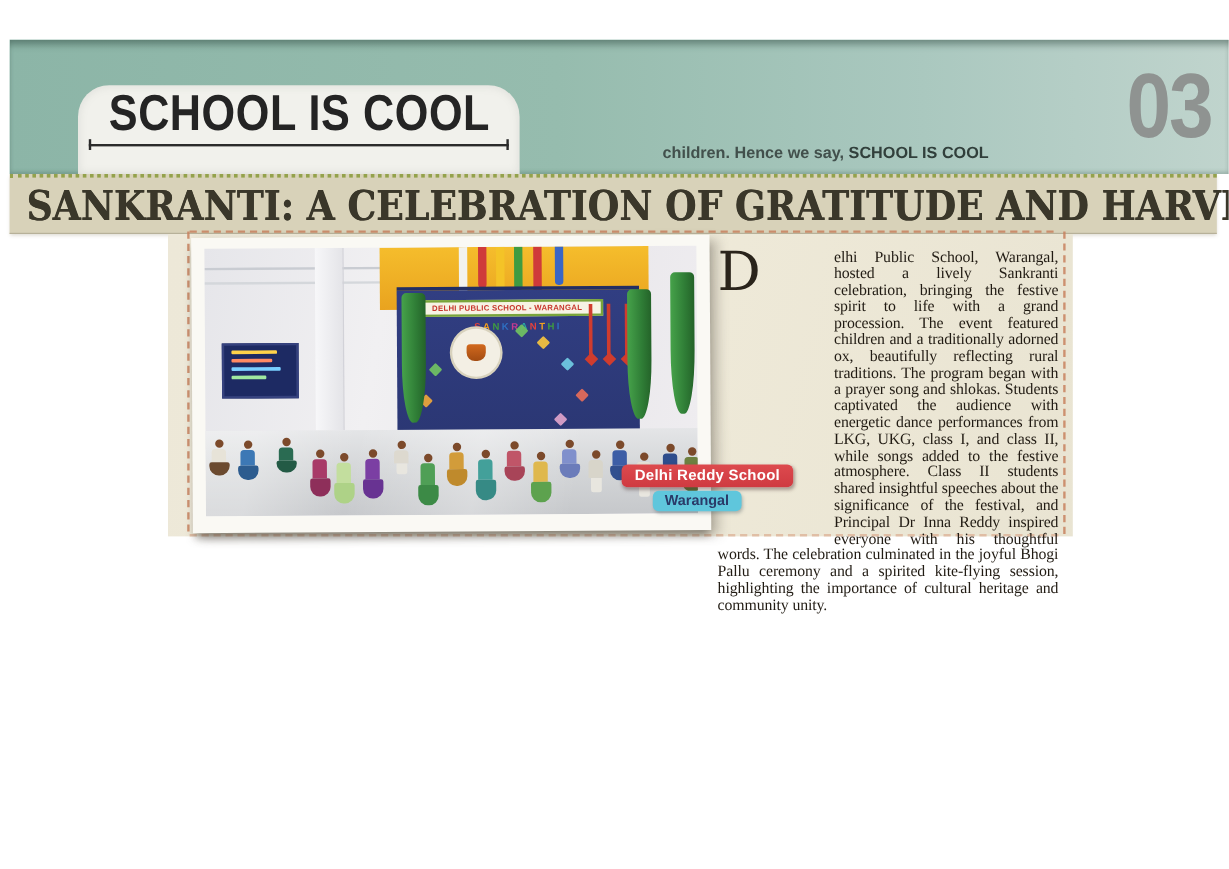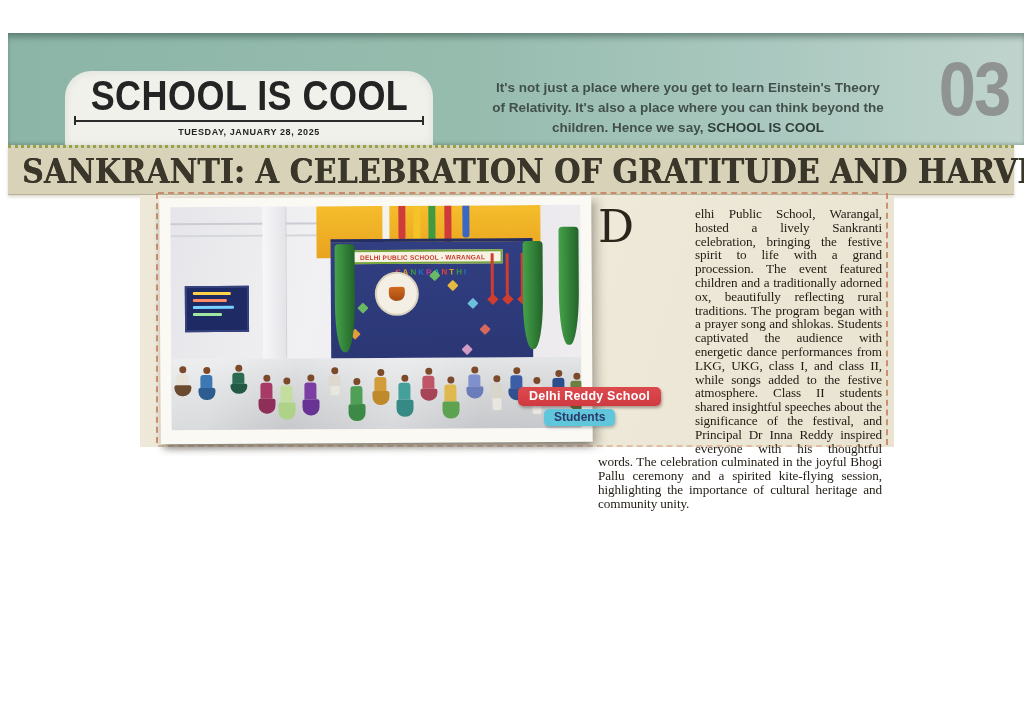--- a/index.html
+++ b/index.html
@@ -129,25 +129,24 @@
 </style>
 </head>
 <body>
 
 <div class="sheet">
 
   <div class="teal-band">
     <div class="masthead-box">
       <div class="masthead-title">SCHOOL IS COOL</div>
       <div class="masthead-rule"></div>
-      <div class="masthead-date">TUESDAY, JANUARY 28, 2025</div>
     </div>
     <div class="tagline">
-      <span>It's not just a place where you get to learn Einstein's Theory</span><br>
-      <span>of Relativity. It's also a place where you can think beyond the</span><br>
+      <br>
+      <br>
       <span>children. Hence we say, </span><b>SCHOOL IS COOL</b>
     </div>
     <div class="page-number">03</div>
   </div>
 
   <div class="headline-band">
     <div class="headline">SANKRANTI: A CELEBRATION OF GRATITUDE AND HARVEST</div>
   </div>
 
   <div class="clip-lower">
@@ -289,21 +288,21 @@
           <div class="fig" style="left: 396px; bottom: 18px;">
             <div class="head"></div>
             <div class="torso" style="background: rgb(109, 128, 64); height: 15px;"></div>
             <div class="skirt" style="background: rgb(93, 112, 52); height: 14px;"></div>
           </div>
         </div>
     </div>
   </div>
 
   <div class="badge-dps">Delhi Reddy School</div>
-  <div class="badge-wgl">Students</div>
+  <div class="badge-wgl">Warangal</div>
 
   <div class="article">
     <span class="dropcap">D</span>
     <span class="badge-spacer"></span>
     <span>elhi Public School, Warangal, hosted a lively Sankranti celebration, bringing the festive spirit to life with a grand procession. The event featured children and a traditionally adorned ox, beautifully reflecting rural traditions. The program began with a prayer song and shlokas. Students captivated the audience with energetic dance performances from LKG, UKG, class I, and class II, while songs added to the festive atmosphere. Class II students shared insightful speeches about the significance of the festival, and Principal Dr Inna Reddy inspired everyone with his thoughtful words. The celebration culminated in the joyful Bhogi Pallu ceremony and a spirited kite-flying session, highlighting the importance of cultural heritage and community unity.</span>
   </div>
 
 </div>
 
 </body></html>

